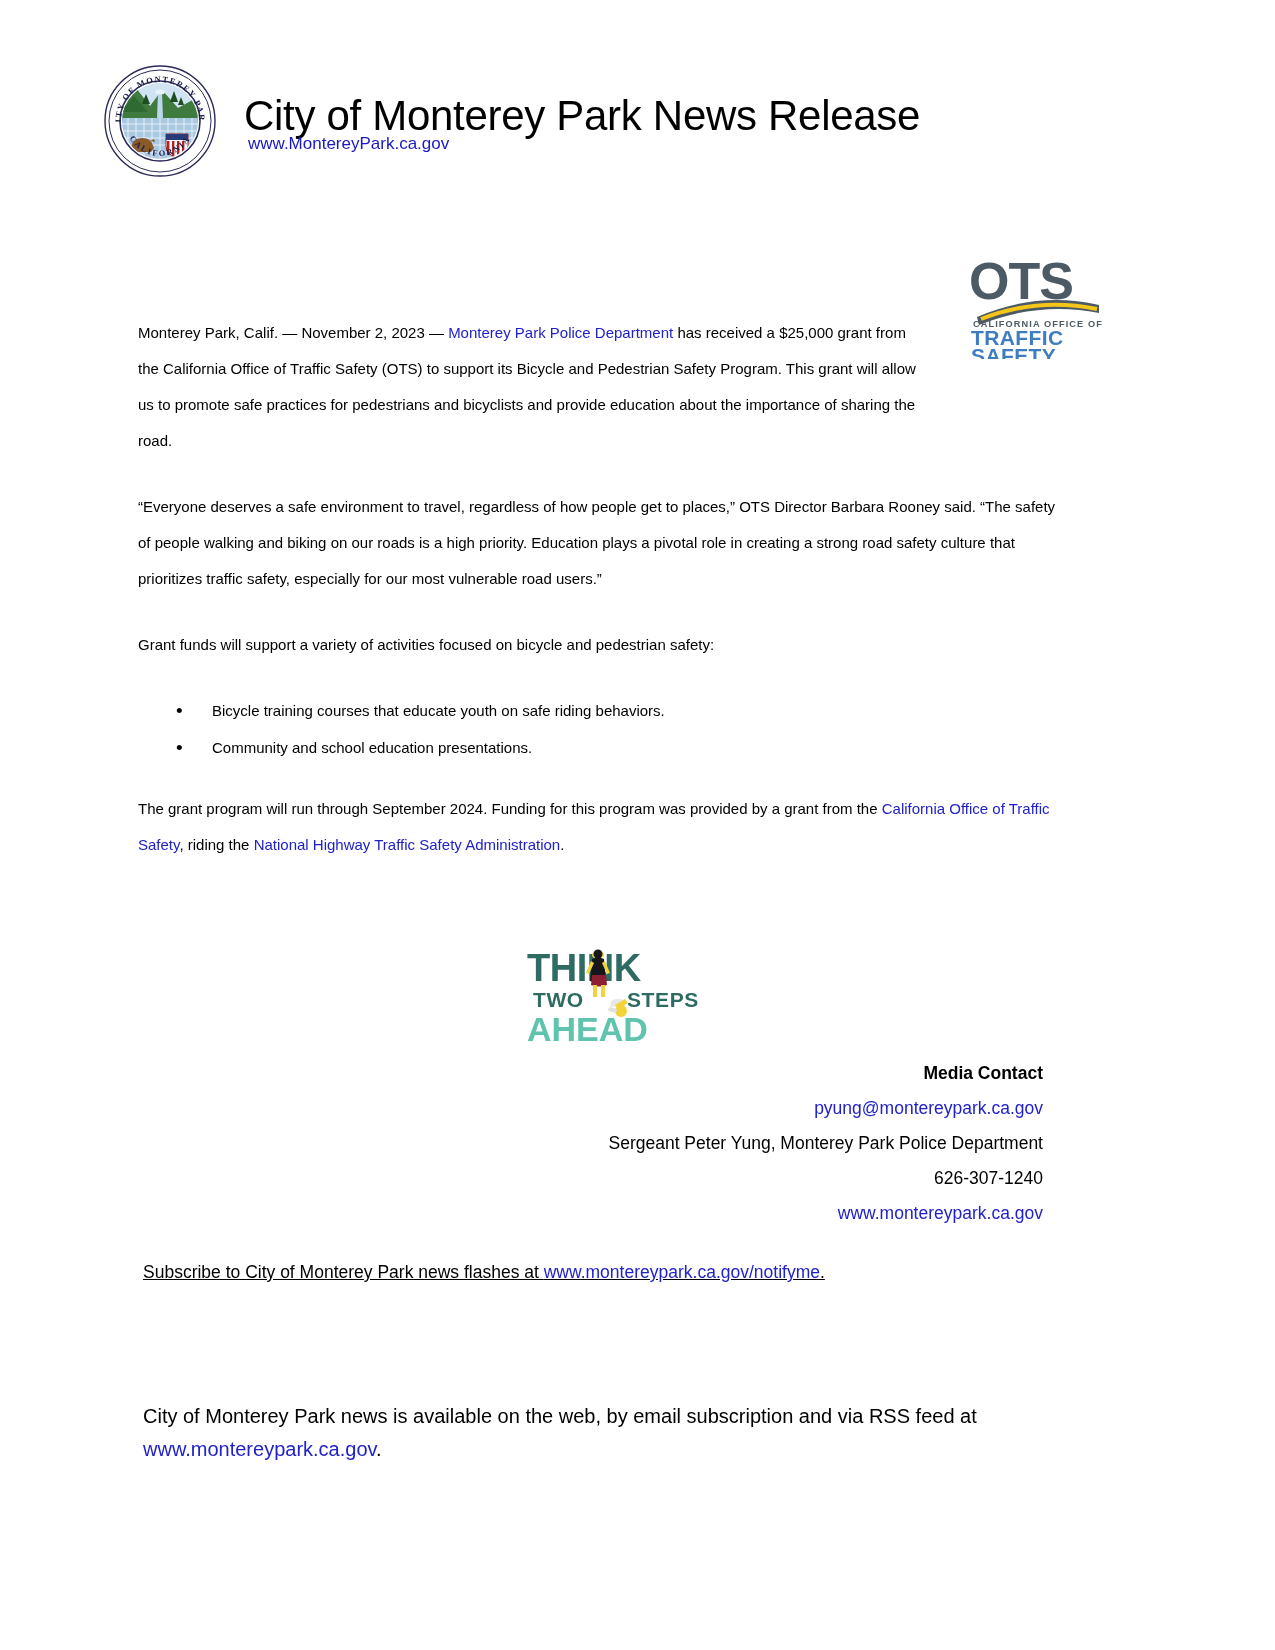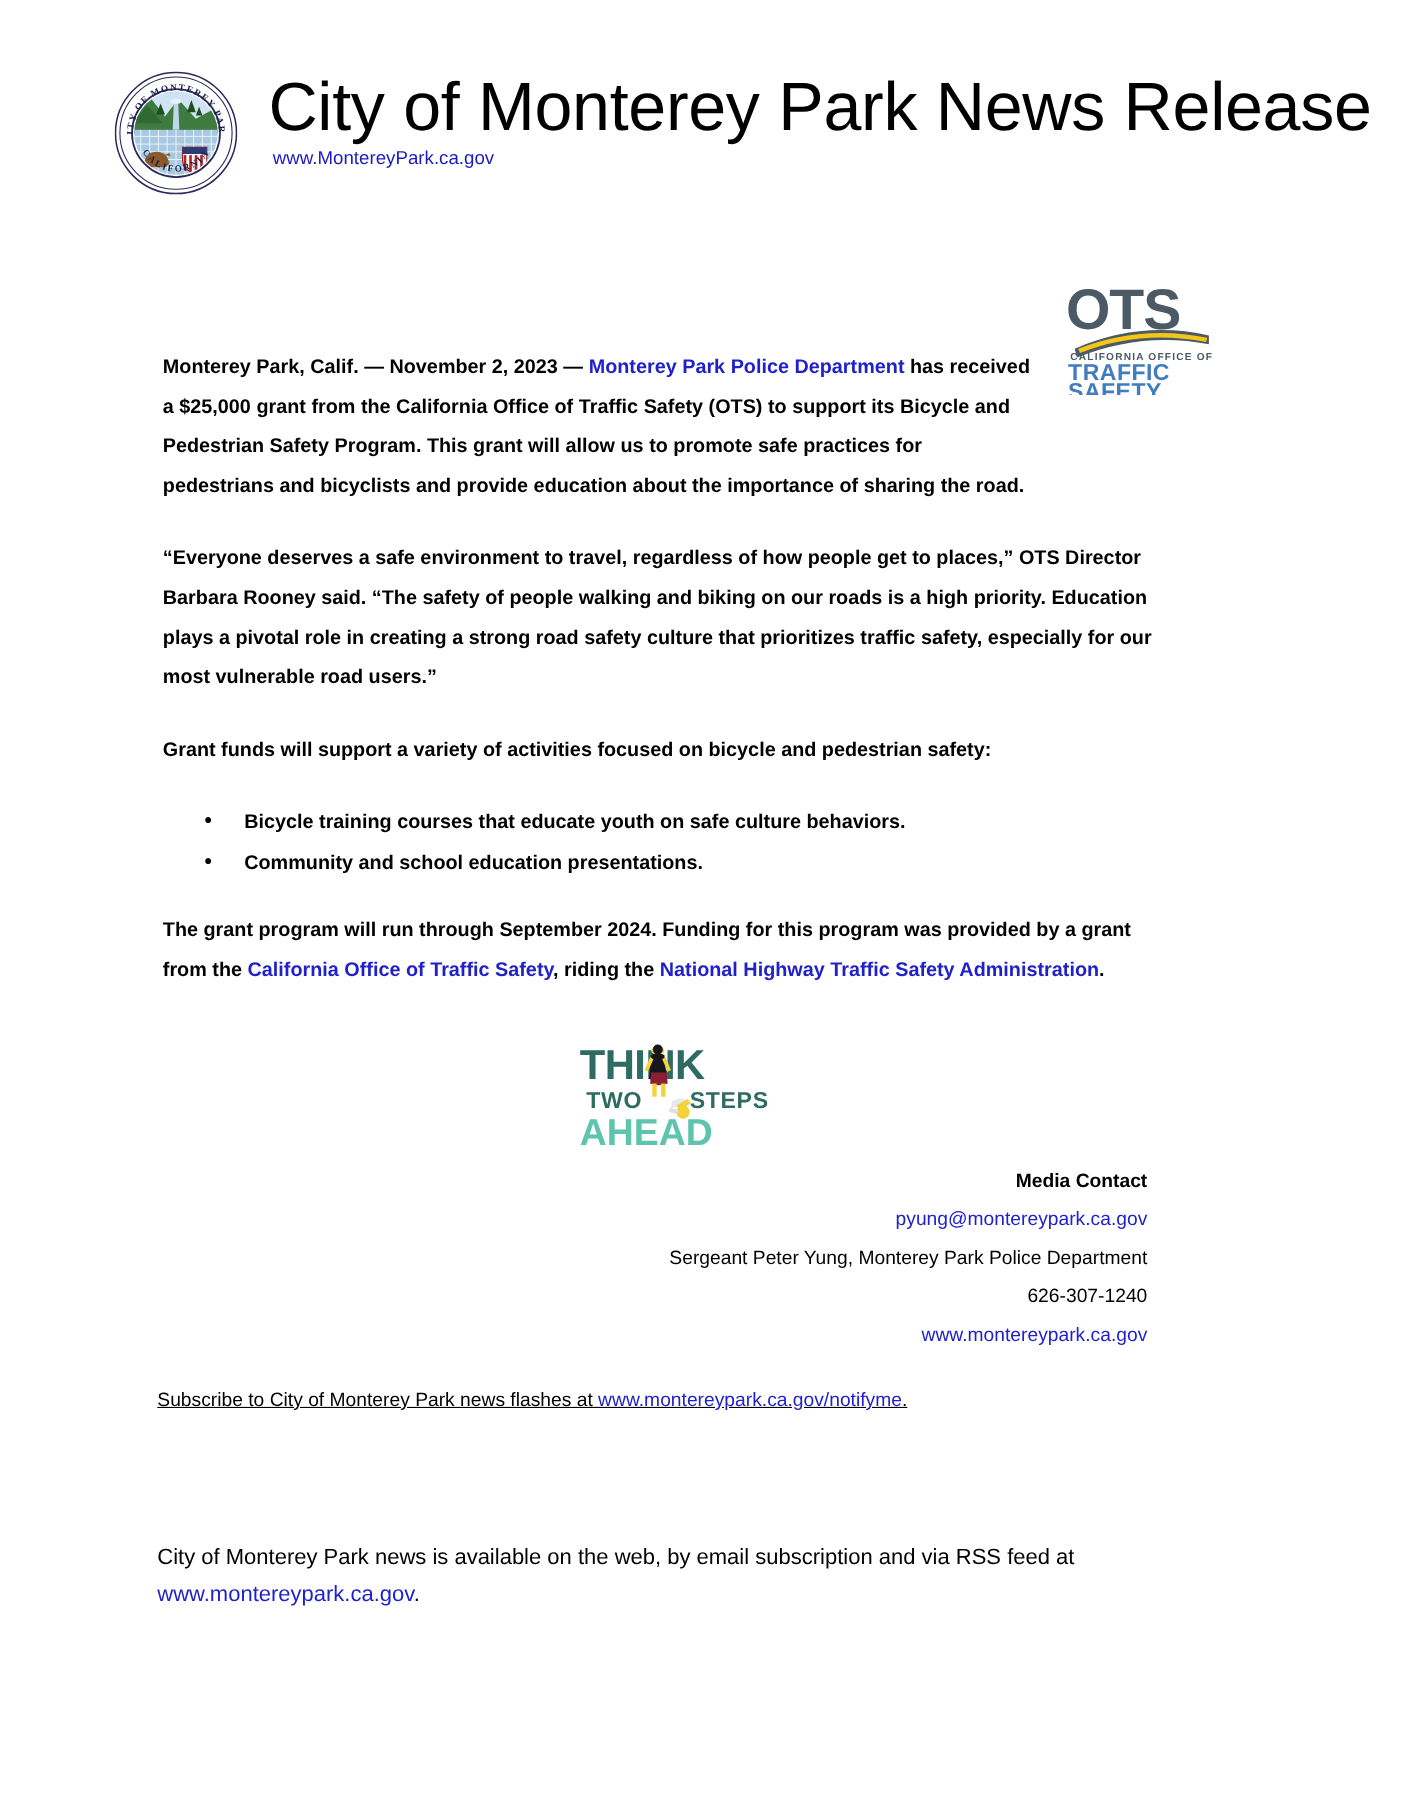--- a/index.html
+++ b/index.html
@@ -34,22 +34,22 @@
     left: 0px;
     top: 4px;
     width: 112px;
     height: 118px;
   }
   .seal svg { display: block; }
 
   .header-title {
     position: absolute;
     left: 140px;
-    top: 14px;
-    font-size: 62px;
+    top: 32px;
+    font-size: 42px;
     line-height: 52px;
     letter-spacing: -0.3px;
     color: #000;
     white-space: nowrap;
   }
   .header-url {
     position: absolute;
     left: 144px;
     top: 76px;
     font-size: 17px;
@@ -75,27 +75,26 @@
     left: 967px;
     top: 247px;
     width: 135px;
     height: 112px;
   }
   .ots-logo svg { display: block; }
 
   
   .body-text {
     position: absolute;
-    left: 148px;
+    left: 138px;
     top: 315px;
     width: 925px;
-    font-size: 18px;
+    font-size: 15px;
     line-height: 36px;
     color: #000;
-    font-weight: bold;
   }
   .para {
     margin: 0 0 30px 0;
   }
   .para.p1 { width: 790px; }
   .para.p1 .rest { }
   a.link, .link {
     color: #2121cc;
     text-decoration: none;
   }
@@ -275,21 +274,21 @@
 
   <div class="body-text">
 
     <p class="para p1"><span>Monterey Park, Calif. — November 2, 2023 — </span><span class="link">Monterey Park Police Department</span><span class="rest"> has received a $25,000 grant from the California Office of Traffic Safety (OTS) to support its Bicycle and Pedestrian Safety Program. This grant will allow us to promote safe practices for pedestrians and bicyclists and provide education about the importance of sharing the road.</span></p>
 
     <p class="para">“Everyone deserves a safe environment to travel, regardless of how people get to places,” OTS Director Barbara Rooney said. “The safety of people walking and biking on our roads is a high priority. Education plays a pivotal role in creating a strong road safety culture that prioritizes traffic safety, especially for our most vulnerable road users.”</p>
 
     <p class="para">Grant funds will support a variety of activities focused on bicycle and pedestrian safety:</p>
 
     <ul class="bullets">
-      <li>Bicycle training courses that educate youth on safe culture behaviors.</li>
+      <li>Bicycle training courses that educate youth on safe riding behaviors.</li>
       <li>Community and school education presentations.</li>
     </ul>
 
     <div class="spacer-24"></div>
 
     <p class="para"><span>The grant program will run through September 2024. Funding for this program was provided by a grant from the </span><span class="link">California Office of Traffic Safety</span><span>, riding the </span><span class="link">National Highway Traffic Safety Administration</span><span>.</span></p>
 
   </div>
 
   <div class="think-logo">

